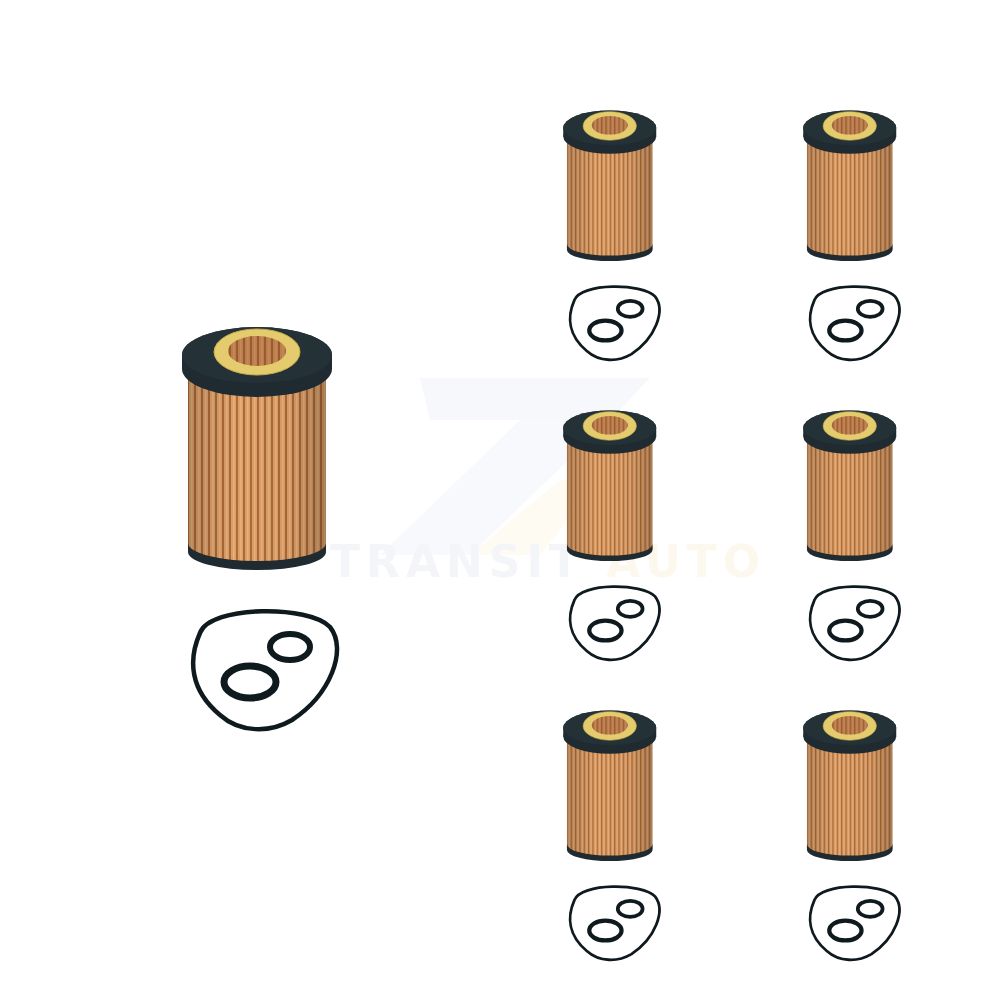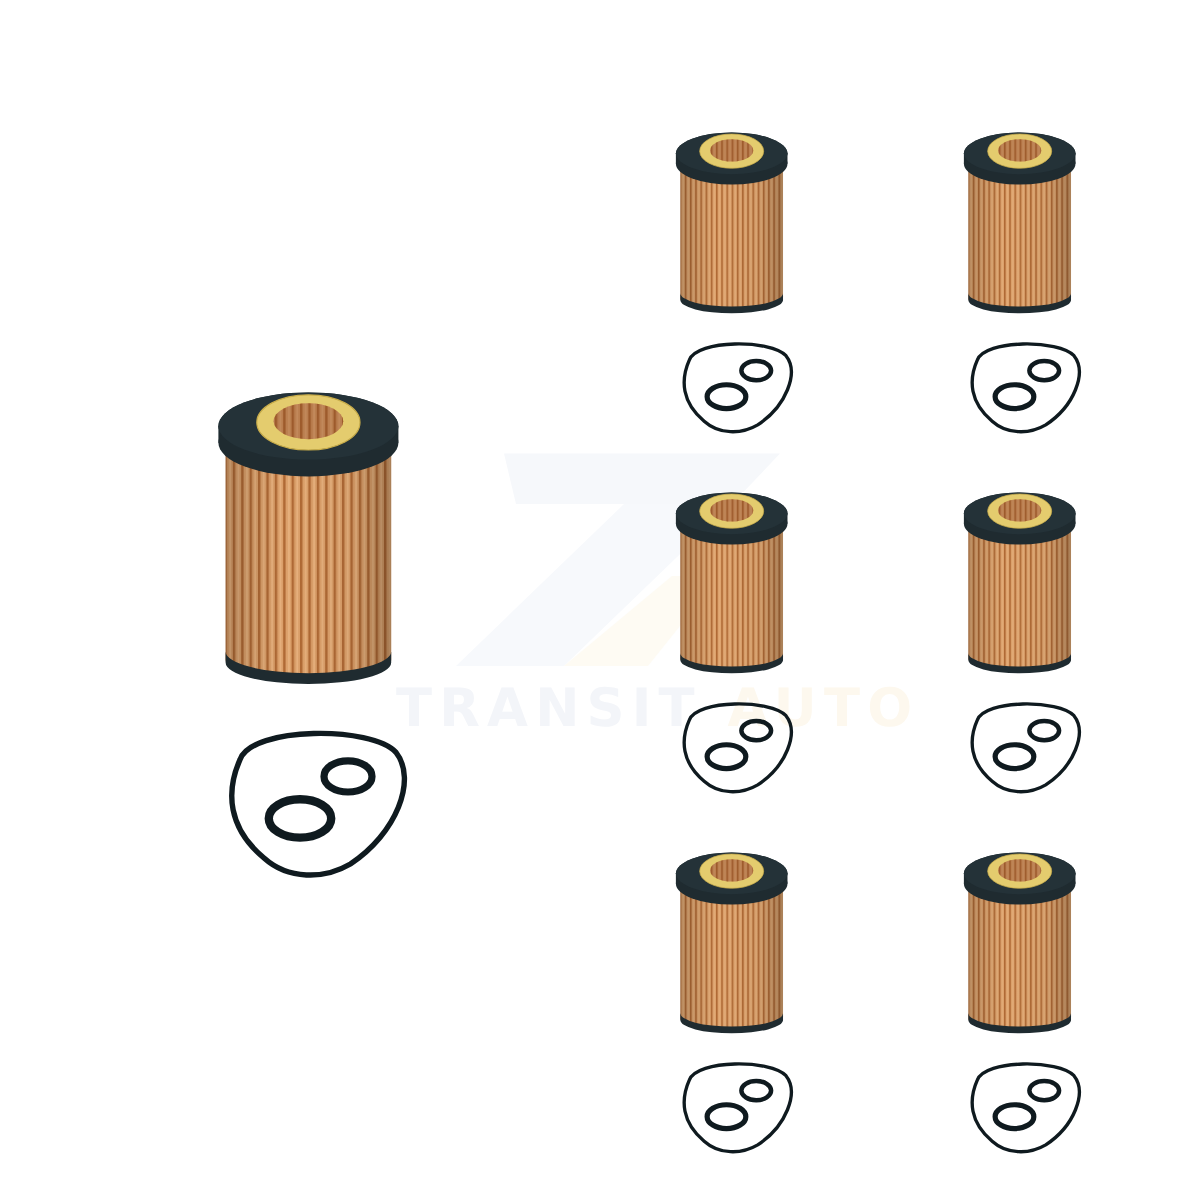--- a/index.html
+++ b/index.html
@@ -1,18 +1,18 @@
 <!DOCTYPE html>
 <html><head>
 <meta charset="utf-8">
 <style>
   html, body { margin:0; padding:0; background:#ffffff; }
   body { width:1000px; height:1000px; position:relative; overflow:hidden; font-family:"Liberation Sans", sans-serif; }
   .watermark { position:absolute; left:0; top:0; width:1000px; height:1000px; pointer-events:none; }
-  .wm-text { position:absolute; left:330px; top:565px; font-family:"DejaVu Sans", sans-serif; font-weight:bold; font-size:44px; letter-spacing:6px; color:#f3f5f9; white-space:nowrap; }
+  .wm-text { position:absolute; left:330px; top:536px; font-family:"DejaVu Sans", sans-serif; font-weight:bold; font-size:44px; letter-spacing:6px; color:#f3f5f9; white-space:nowrap; }
   .wm-text .accent { color:#fdf8ee; }
   .kit { position:absolute; }
   .kit svg { display:block; overflow:visible; }
 </style>
 </head>
 <body>
 
 <div class="watermark">
   <svg width="1000" height="1000">
     <polygon points="420,378 650,378 610,420 430,420" fill="#f6f8fb"></polygon>

